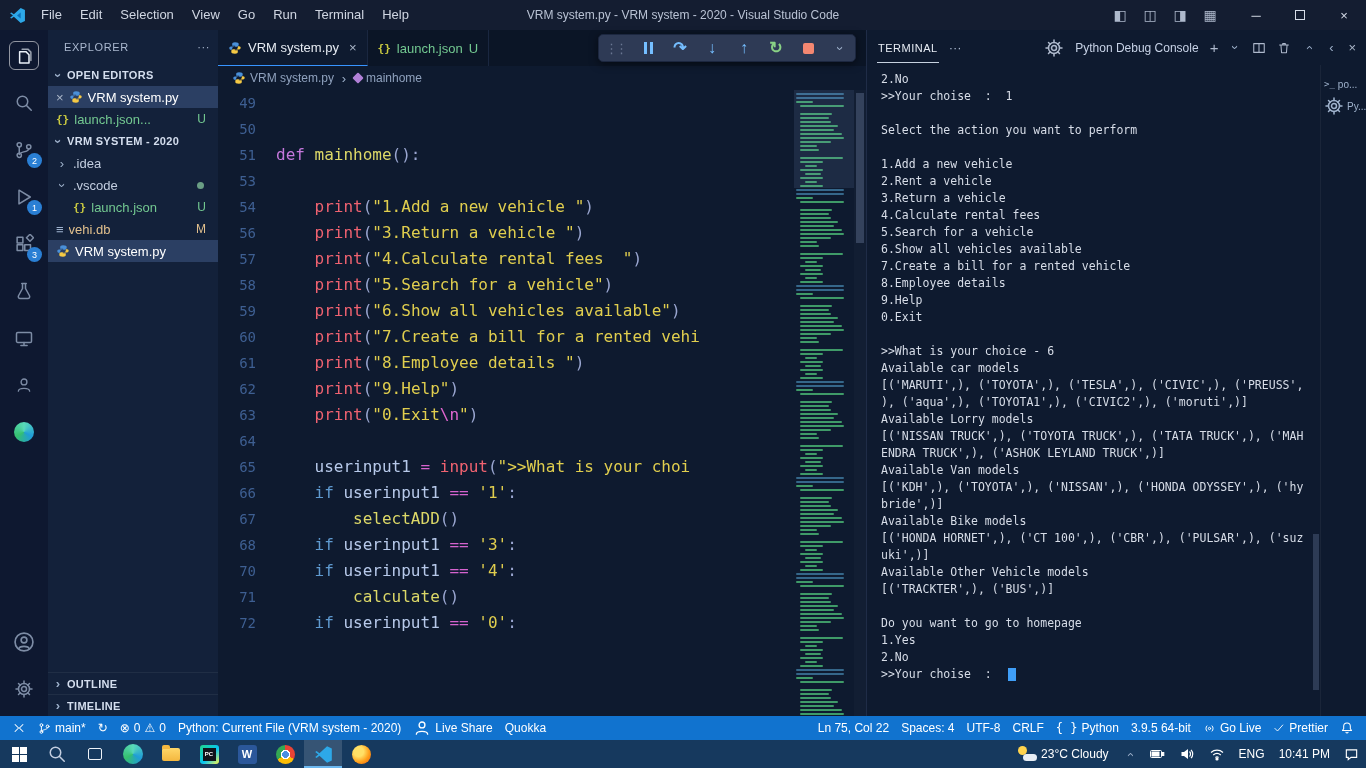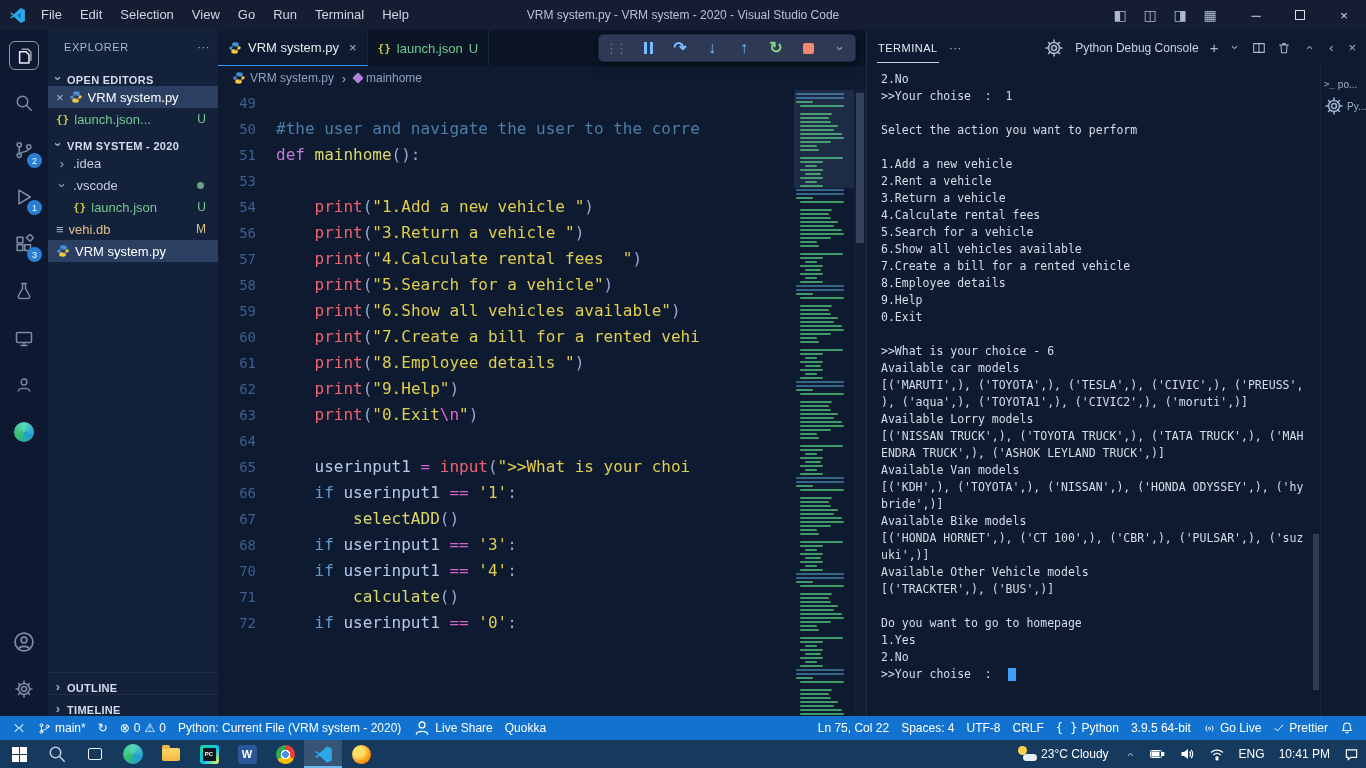--- a/index.html
+++ b/index.html
@@ -29,21 +29,21 @@
   .a-bottom{margin-top:auto;margin-bottom:4px;}
   .badge{position:absolute;right:6px;bottom:5px;background:var(--badge,#2a7fd4);color:#fff;border-radius:50%;
     min-width:15px;height:15px;font-size:9px;display:flex;align-items:center;justify-content:center;padding:0 2px;}
   .ico{display:inline-flex;align-items:center;justify-content:center;}
   .ico svg{display:block;}
 
   
   .sidebar{width:170px;background:#13213a;display:flex;flex-direction:column;font-size:13px;overflow:hidden;}
   .sidebar-header{height:34px;min-height:34px;display:flex;align-items:center;padding:0 8px 0 16px;font-size:11px;letter-spacing:.6px;color:#aab8cf;}
   .sidebar-header .ell{margin-left:auto;color:#aab8cf;}
-  .sec-header{height:22px;min-height:22px;display:flex;align-items:flex-end;font-weight:bold;font-size:11px;color:#d4deee;padding:0 4px;gap:3px;letter-spacing:.3px;}
+  .sec-header{height:22px;min-height:22px;display:flex;align-items:center;font-weight:bold;font-size:11px;color:#d4deee;padding:0 4px;gap:3px;letter-spacing:.3px;}
   .sec-header.bordered{border-top:1px solid rgba(255,255,255,.06);}
   .srow{height:22px;min-height:22px;display:flex;align-items:center;gap:5px;padding:0 4px 0 8px;white-space:nowrap;overflow:hidden;}
   .srow.selected{background:#2b3f63;color:#fff;}
   .srow .lbl{overflow:hidden;text-overflow:ellipsis;}
   .git-u{color:var(--git-untracked,#73c991);}
   .git-m{color:var(--git-modified,#e2c08d);}
   .badge-right{margin-left:auto;padding-right:8px;font-size:12px;}
   .dot{width:7px;height:7px;border-radius:50%;background:#6a9e84;margin-left:auto;margin-right:10px;}
   .side-spacer{flex:1;}
   .chev{display:inline-block;color:#9db0ca;font-size:13px;width:12px;text-align:center;transition:none;}
@@ -440,21 +440,21 @@
           <span class="chev">›</span>
         </span>
         <span class="ico ">
           <span class="method-gl"></span>
         </span>
         <span>mainhome</span>
       </div>
     <div class="code-wrap">
       <div class="code" id="code">
           <div class="line"><span class="ln">49</span></div>
-          <div class="line"><span class="ln">50</span><span class="lt"><span class="tk-c">#the user and navigate the user to the corre</span></span></div>
+          <div class="line"><span class="ln">50</span></div>
           <div class="line"><span class="ln">51</span><span class="lt"><span class="tk-k">def </span><span class="tk-f">mainhome</span><span class="tk-p">():</span></span></div>
           <div class="line"><span class="ln">53</span><span class="lt"></span></div>
           <div class="line"><span class="ln">54</span><span class="lt"><span class="tk-w">    </span><span class="tk-b">print</span><span class="tk-p">(</span><span class="tk-s">"1.Add a new vehicle "</span><span class="tk-p">)</span></span></div>
           <div class="line"><span class="ln">56</span><span class="lt"><span class="tk-w">    </span><span class="tk-b">print</span><span class="tk-p">(</span><span class="tk-s">"3.Return a vehicle "</span><span class="tk-p">)</span></span></div>
           <div class="line"><span class="ln">57</span><span class="lt"><span class="tk-w">    </span><span class="tk-b">print</span><span class="tk-p">(</span><span class="tk-s">"4.Calculate rental fees  "</span><span class="tk-p">)</span></span></div>
           <div class="line"><span class="ln">58</span><span class="lt"><span class="tk-w">    </span><span class="tk-b">print</span><span class="tk-p">(</span><span class="tk-s">"5.Search for a vehicle"</span><span class="tk-p">)</span></span></div>
           <div class="line"><span class="ln">59</span><span class="lt"><span class="tk-w">    </span><span class="tk-b">print</span><span class="tk-p">(</span><span class="tk-s">"6.Show all vehicles available"</span><span class="tk-p">)</span></span></div>
           <div class="line"><span class="ln">60</span><span class="lt"><span class="tk-w">    </span><span class="tk-b">print</span><span class="tk-p">(</span><span class="tk-s">"7.Create a bill for a rented vehi</span></span></div>
           <div class="line"><span class="ln">61</span><span class="lt"><span class="tk-w">    </span><span class="tk-b">print</span><span class="tk-p">(</span><span class="tk-s">"8.Employee details "</span><span class="tk-p">)</span></span></div>
           <div class="line"><span class="ln">62</span><span class="lt"><span class="tk-w">    </span><span class="tk-b">print</span><span class="tk-p">(</span><span class="tk-s">"9.Help"</span><span class="tk-p">)</span></span></div>

